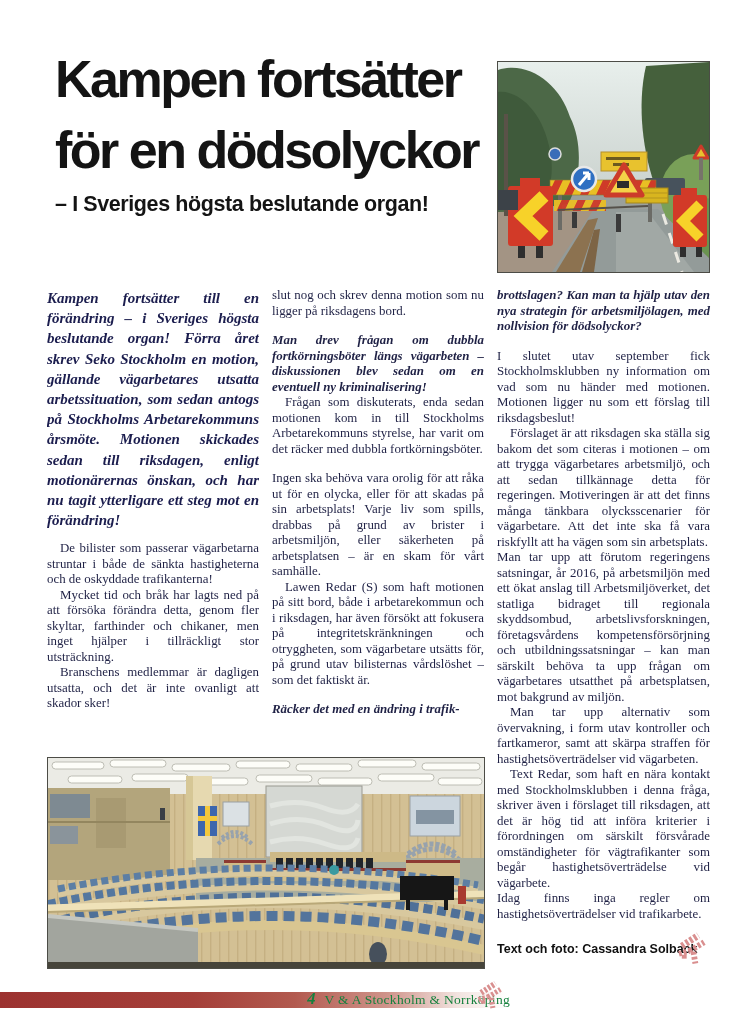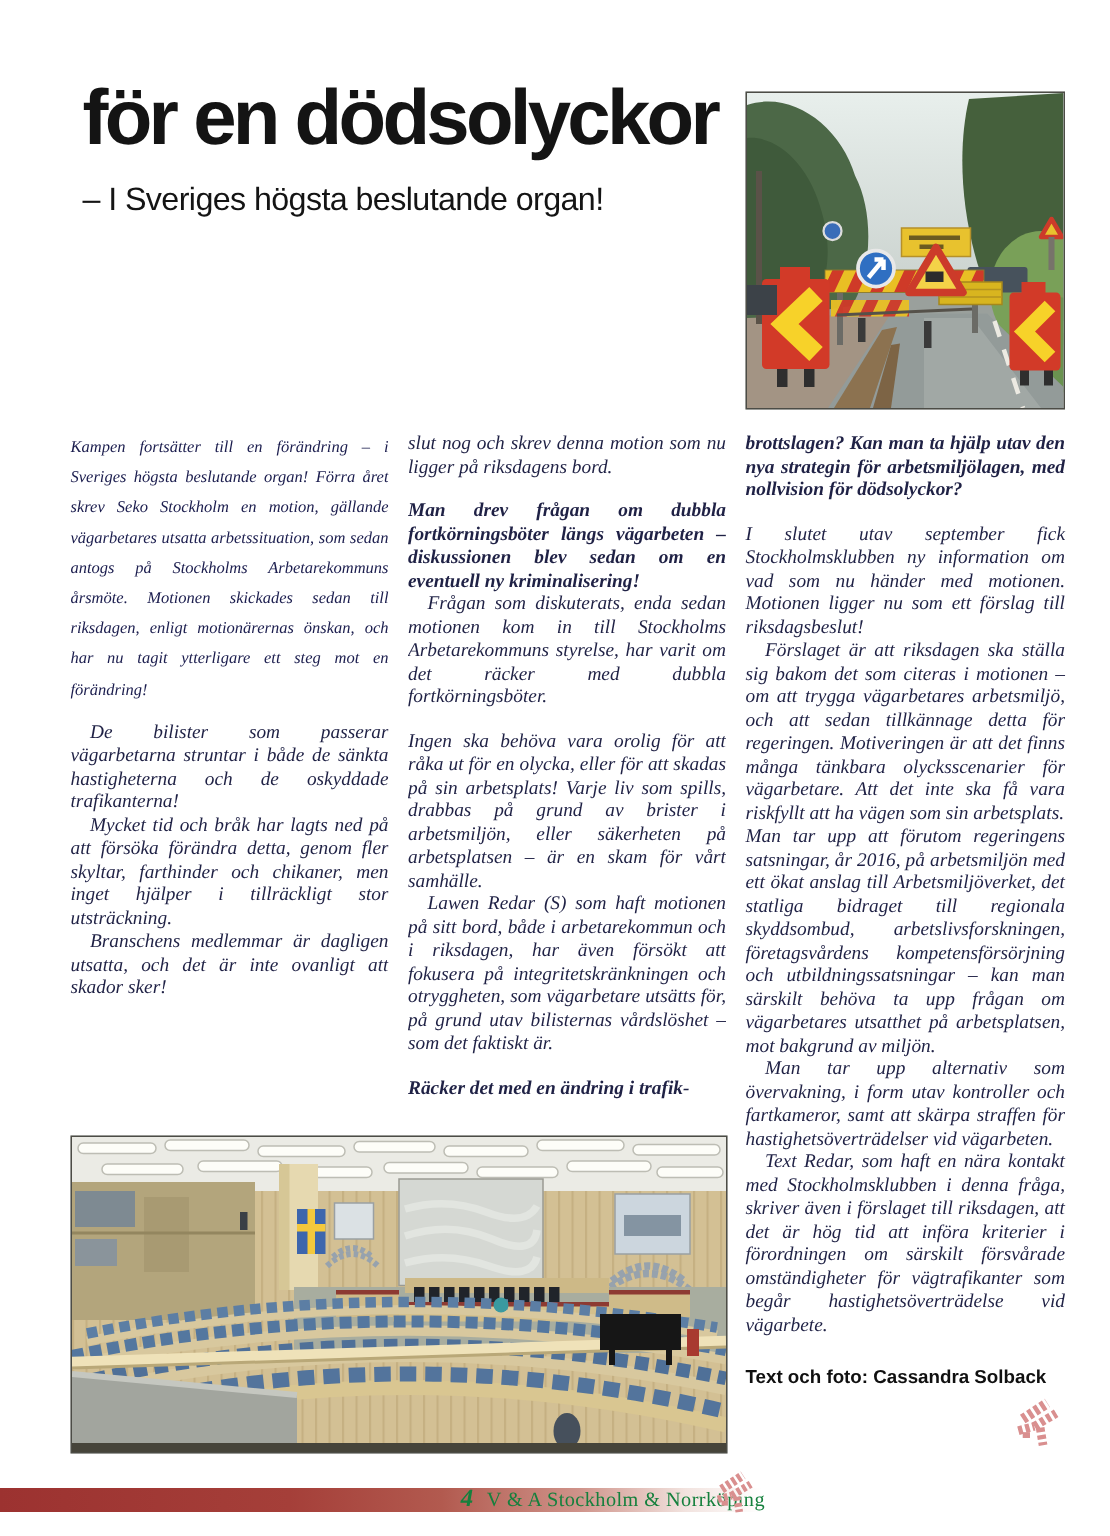--- a/index.html
+++ b/index.html
@@ -2,35 +2,35 @@
 <html lang="sv"><head>
 <meta charset="utf-8">
 <style>
   html,body{margin:0;padding:0;background:#ffffff;}
   .page{position:relative;width:740px;height:1024px;background:#ffffff;overflow:hidden;
         font-family:"Liberation Serif",serif;}
   
   .headline{position:absolute;left:55px;top:44px;width:450px;}
   .h1{font-family:"Liberation Sans",sans-serif;font-weight:bold;font-size:52px;
       line-height:71px;letter-spacing:-2.5px;color:#141414;white-space:nowrap;}
-  .sub{font-family:"Liberation Sans",sans-serif;font-weight:normal;font-size:21.5px;
+  .sub{font-family:"Liberation Sans",sans-serif;font-weight:bold;font-size:21.5px;
        letter-spacing:-0.4px;color:#141414;margin-top:6px;white-space:nowrap;}
   
   .photo{position:absolute;border:1px solid #4c4c46;box-sizing:border-box;overflow:hidden;background:#cfd4d0;}
   .photo svg{display:block;}
   .photo-road{left:497px;top:61px;width:213px;height:212px;}
   .photo-parl{left:47px;top:757px;width:438px;height:212px;}
   
   .col{position:absolute;top:288px;width:212px;}
   .col1{left:47px;height:470px;overflow:hidden;}
   .col2{left:272px;height:470px;overflow:hidden;}
   .col3{left:497px;width:213px;}
-  .intro{font-weight:normal;font-style:italic;font-size:11px;line-height:20.2px;
+  .intro{font-weight:bold;font-style:italic;font-size:15px;line-height:20.2px;
          color:#1b1d4e;text-align:justify;margin:0 0 11px 0;}
-  .b{font-size:12.9px;line-height:15.5px;color:#1f2145;text-align:justify;margin:0;font-style:italic;}
+  .b{font-size:12.9px;line-height:15.5px;color:#1f2145;text-align:justify;margin:0;}
   .bi{font-weight:bold;font-style:italic;}
   .ind{text-indent:13px;}
   .gap{margin-top:14px;}
   .credit{font-family:"Liberation Sans",sans-serif;font-weight:bold;font-size:12.5px;
           line-height:15px;color:#101010;margin-top:20px;}
   
   .footer-bar{position:absolute;left:0;top:992px;width:508px;height:16px;
       background:linear-gradient(90deg,#9c3230 0%,#a53f39 38%,#b25a4f 58%,#cf938a 76%,#f2e3df 90%,#ffffff 100%);}
   .footer-text{position:absolute;left:210px;top:989px;width:300px;text-align:right;
       color:#15803d;white-space:nowrap;}
@@ -39,20 +39,21 @@
   .logo{position:absolute;}
   .logo-main{left:676px;top:930px;width:31px;height:36px;}
   .logo-footer{left:476px;top:979px;width:27px;height:31px;}
 </style>
 </head>
 <body>
 
 <div class="page">
 
   <header class="headline">
+    <div class="h1">Kampen fortsätter</div>
     <div class="h1">för en dödsolyckor</div>
     <div class="sub">– I Sveriges högsta beslutande organ!</div>
   </header>
 
   <figure class="photo photo-road" style="margin:0;">
     <svg width="211" height="210" viewBox="0 0 211 210">
       <defs>
         <linearGradient id="skyG" x1="0" y1="0" x2="0" y2="1">
           <stop offset="0" stop-color="#e8efec"></stop>
             <stop offset="1" stop-color="#c4ccc8"></stop>
@@ -141,20 +142,21 @@
     <p class="b bi gap">Räcker det med en ändring i trafik-</p>
   </section>
 
   <section class="col col3">
     <p class="b bi">brottslagen? Kan man ta hjälp utav den nya strategin för arbetsmiljölagen, med nollvision för dödsolyckor?</p>
     <p class="b gap">I slutet utav september fick Stockholmsklubben ny information om vad som nu händer med motionen. Motionen ligger nu som ett förslag till riksdagsbeslut!</p>
     <p class="b ind">Förslaget är att riksdagen ska ställa sig bakom det som citeras i motionen – om att trygga vägarbetares arbetsmiljö, och att sedan tillkännage detta för regeringen. Motiveringen är att det finns många tänkbara olycksscenarier för vägarbetare. Att det inte ska få vara riskfyllt att ha vägen som sin arbetsplats.</p>
     <p class="b">Man tar upp att förutom regeringens satsningar, år 2016, på arbetsmiljön med ett ökat anslag till Arbetsmiljöverket, det statliga bidraget till regionala skyddsombud, arbetslivsforskningen, företagsvårdens kompetensförsörjning och utbildningssatsningar – kan man särskilt behöva ta upp frågan om vägarbetares utsatthet på arbetsplatsen, mot bakgrund av miljön.</p>
     <p class="b ind">Man tar upp alternativ som övervakning, i form utav kontroller och fartkameror, samt att skärpa straffen för hastighetsöverträdelser vid vägarbeten.</p>
     <p class="b ind">Text Redar, som haft en nära kontakt med Stockholmsklubben i denna fråga, skriver även i förslaget till riksdagen, att det är hög tid att införa kriterier i förordningen om särskilt försvårade omständigheter för vägtrafikanter som begår hastighetsöverträdelse vid vägarbete.</p>
+    <p class="b">Idag finns inga regler om hastighetsöverträdelser vid trafikarbete.</p>
     <p class="credit">Text och foto: Cassandra Solback</p>
   </section>
 
   <figure class="photo photo-parl" style="margin:0;">
     <svg width="436" height="210" viewBox="0 0 436 210">
       <defs>
         <pattern id="woodV" width="9" height="12" patternUnits="userSpaceOnUse">
           <rect width="9" height="12" fill="#d3c094"></rect>
             <rect width="1.4" height="12" fill="#c5b082"></rect>
         </pattern>

